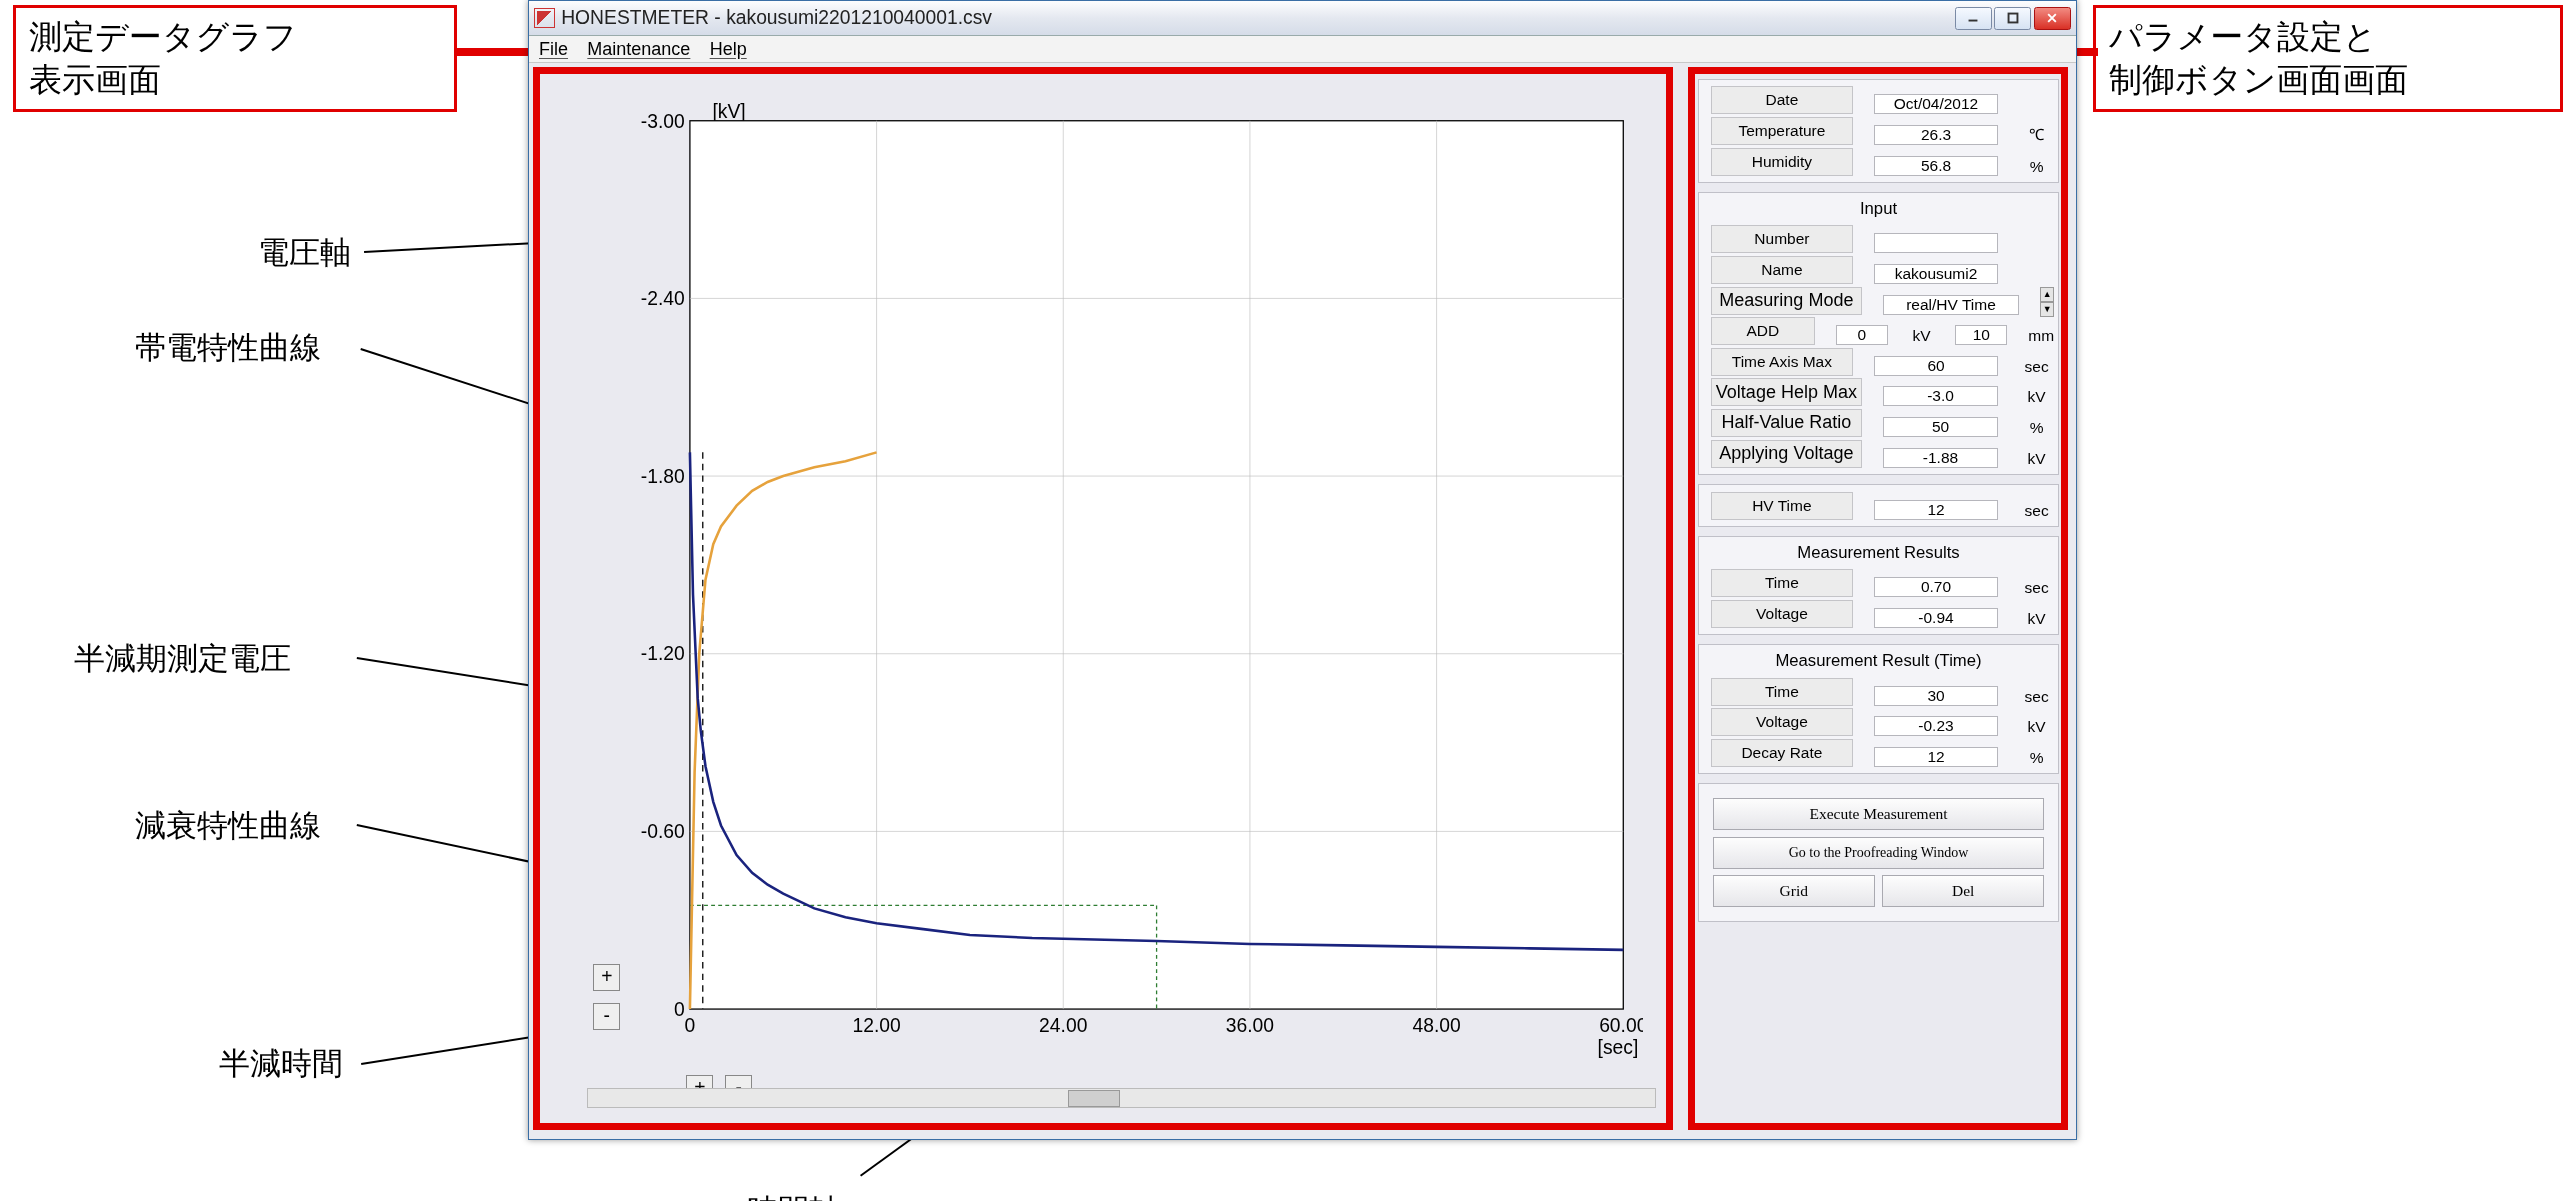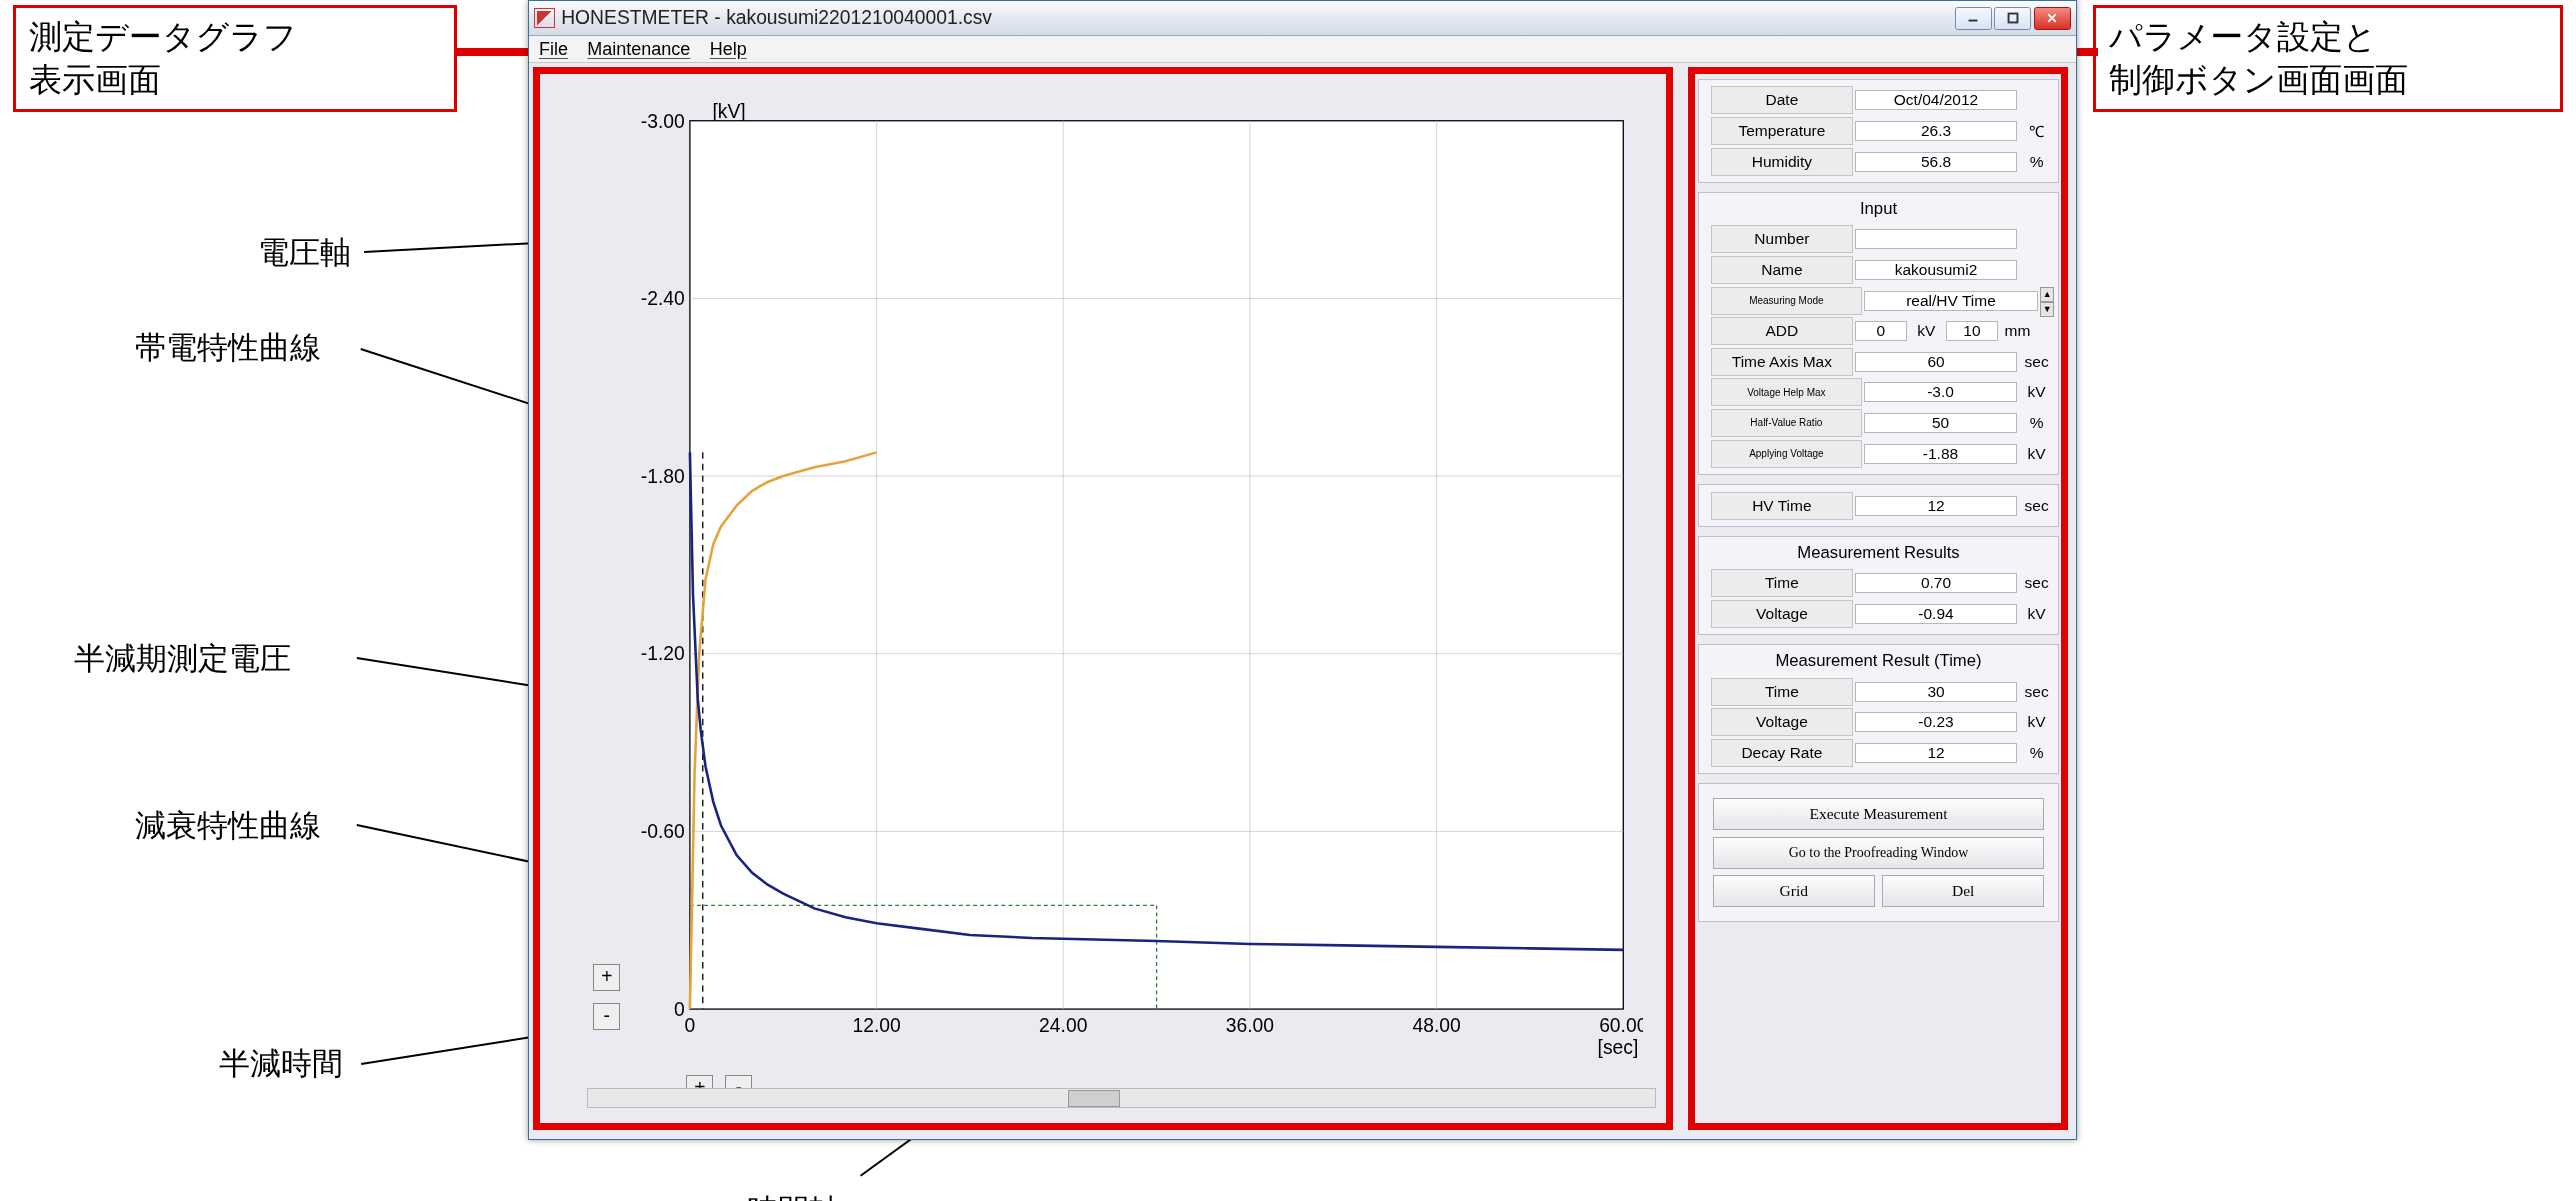--- a/index.html
+++ b/index.html
@@ -127,33 +127,33 @@
     width: 361px;
     display: flex; flex-direction: column; gap: 9px;
   }
   .grp {
     border: 0.6px solid #c0c0c8;
     background: #f4f4f8;
     padding: 3.9px;
   }
   .grp-title { text-align: center; font-size: 16.7px; padding: 1.9px 0 3.9px; }
   .row {
-    display: flex; align-items: center;
-    gap: 2px;
+    display: flex; align-items: flex-end;
+    gap: 21px;
     margin: 2.6px 0;
     padding-left: 8px;
   }
   .row .lbl {
     width: 142px; height: 28px;
     background: #ececec;
     border: 0.6px solid #c4c4c8;
     display: flex; align-items: center; justify-content: center;
     font-size: 15.5px;
   }
-  .row .lbl.wide { width: 151px; font-size:10px; }
+  .row .lbl.wide { width: 151px; font-size:18px; }
   .row .val {
     flex: 1; height: 20px;
     background: #fff;
     border: 0.6px solid #b6b6bc;
     display: flex; align-items: center; justify-content: center;
     font-size: 15.5px;
   }
   .row .val.half { flex: 0 0 52px; }
   .row .unit { width: 35px; text-align: center; font-size: 15.5px; }
   .spin {

